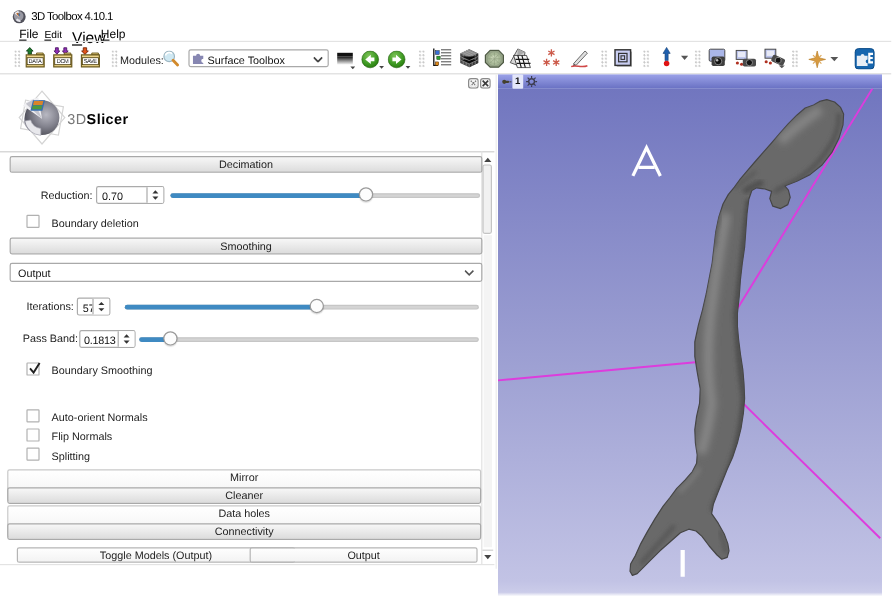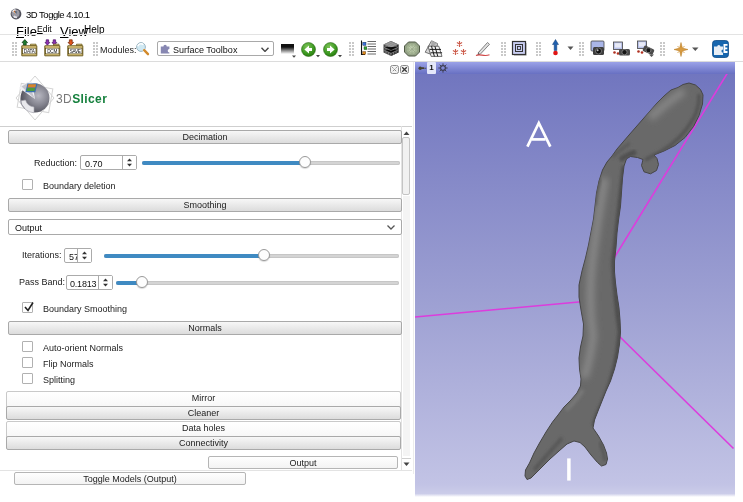--- a/index.html
+++ b/index.html
@@ -31,23 +31,23 @@
 <div id="app">
 
   <svg class="abs" style="left:10px;top:8px" width="12" height="12" viewBox="0 0 12 12">
     <circle cx="6" cy="6" r="5.4" fill="#52525c"></circle>
     <circle cx="5.6" cy="5.4" r="4" fill="#9a9aa4"></circle>
     <path d="M6 6 L2 3.2 A5.2 5.2 0 0 1 5.4 0.9 Z" fill="#eeeef2"></path>
     <path d="M5.9 5.8 L3.4 3.4 L4.6 2.6 L6.8 3.4 Z" fill="#c06a28"></path>
     <path d="M6.3 5.9 L4.8 3.1 L6.9 3.6 Z" fill="#3b6ea5"></path>
     <path d="M3 8.7 A4.6 4.6 0 0 0 7.2 10.3 L7 8.4 A3 3 0 0 1 4.6 7.4 Z" fill="#e2e2e8"></path>
   </svg>
-  <div class="abs" style="left:26px;top:8.5px;font-size:9.5px;letter-spacing:-0.5px;color:#000;">3D Toggle 4.10.1</div>
-
-  <div class="abs" style="left:16px;top:24.5px;font-size:13px;line-height:1;color:#000"><u>F</u>ile</div>
+  <div class="abs" style="left:26px;top:8.5px;font-size:9.5px;letter-spacing:-0.5px;color:#000;">3D Toolbox 4.10.1</div>
+
+  <div class="abs" style="left:16px;top:24.5px;font-size:10px;line-height:1;color:#000"><u>F</u>ile</div>
   <div class="abs" style="left:37px;top:24.5px;font-size:8.5px;line-height:1;color:#000"><u>E</u>dit</div>
   <div class="abs" style="left:60px;top:24.5px;font-size:13px;line-height:1;color:#000"><u>V</u>iew</div>
   <div class="abs" style="left:84px;top:24.5px;font-size:10px;line-height:1;color:#000"><u>H</u>elp</div>
   <div class="abs" style="left:0;top:34px;width:743px;height:1px;background:#e3e3e3"></div>
 
   <div class="grip" style="left:12px"></div>
 
   <svg class="abs" style="left:21px;top:39px" width="17" height="18" viewBox="0 0 17 18">
     <path d="M3.8 0.6 L6.6 3.6 L5.2 3.6 L5.2 6.2 L2.4 6.2 L2.4 3.6 L1 3.6 Z" fill="#1c7a2d" stroke="#0c3c14" stroke-width="0.7"></path>
     <path d="M9.5 5.2 h5.5 v1.6 h-5.5 z" fill="#eed68a" stroke="#6b5a1d" stroke-width="0.8"></path>
@@ -264,21 +264,21 @@
     <path d="M27 24 L11 13 A19 19 0 0 1 24 6.5 L27 24 Z" fill="#f0f0f3"></path>
     <path d="M27 24 L13.5 11.5 L20 7.8 L27 24 Z" fill="#c4c4cc"></path>
     <g transform="translate(19.5,8.5) skewX(-14)">
       <rect x="0" y="0" width="10" height="8.8" fill="#3a6fb0"></rect>
       <rect x="1" y="0.7" width="7.8" height="3.3" fill="#d8842a"></rect>
       <rect x="1" y="4.5" width="7.8" height="3" fill="#4d9a3c"></rect>
     </g>
     <path d="M12 26 A15.5 15.5 0 0 0 26 37.8 L26 32 A10 10 0 0 1 17.5 25 Z" fill="#e8e8ec" stroke="#a5a5af" stroke-width="0.6"></path>
     <path d="M27 23.5 m-14.5 0 a14.5 14.5 0 0 0 4.5 10.5" stroke="#8a8a96" stroke-width="0.8" fill="none"></path>
   </svg>
-  <div class="abs" style="left:56px;top:92px;font-size:12px;color:#787878;letter-spacing:0.4px">3D<b style="color:#15803d">Slicer</b></div>
+  <div class="abs" style="left:56px;top:92px;font-size:12px;color:#787878;letter-spacing:0.4px">3D<b style="color:#000000">Slicer</b></div>
 
   <div class="abs" style="left:0px;top:126px;width:412px;height:1px;background:#cfcfcf"></div>
   <div class="abs" style="left:0px;top:470px;width:412px;height:1px;background:#e3e3e3"></div>
   <div class="abs" style="left:401px;top:126px;width:1px;height:344px;background:#e2e2e2"></div>
   <div class="abs" style="left:413px;top:62px;width:1px;height:412px;background:#ececec"></div>
 
   <svg class="abs" style="left:402px;top:128px" width="9" height="10" viewBox="0 0 9 10">
       <path d="M1.5 7 L4.5 3.5 L7.5 7 Z" fill="#444"></path>
     </svg>
   <div class="abs" style="left:402px;top:137px;width:8px;height:58px;background:#f1f1f1;border:1px solid #c4c4c4;border-radius:2px"></div>
@@ -337,34 +337,33 @@
     <div class="strack" style="left:0;width:283px"></div>
     <div class="sfill" style="left:0;width:26px"></div>
     <div class="shandle" style="left:20px"></div>
   </div>
   <div class="cb" style="left:22px;top:302px"></div>
   <svg class="abs" style="left:23px;top:301px" width="12" height="12" viewBox="0 0 12 12">
       <path d="M2 6 L5 9.5 L10 1.5" fill="none" stroke="#222" stroke-width="1.6"></path>
     </svg>
   <div class="cblbl" style="left:43px;top:304px">Boundary Smoothing</div>
 
-  <div class="hdr" style="top:321px">Normals</div>
   <div class="cb" style="left:22px;top:341px"></div>
     <div class="cblbl" style="left:43px;top:343px">Auto-orient Normals</div>
   <div class="cb" style="left:22px;top:357px"></div>
     <div class="cblbl" style="left:43px;top:359px">Flip Normals</div>
   <div class="cb" style="left:22px;top:373px"></div>
     <div class="cblbl" style="left:43px;top:375px">Splitting</div>
 
   <div class="hdrw" style="left:6px;width:395px;top:391px">Mirror</div>
   <div class="hdr" style="left:6px;width:395px;top:406px">Cleaner</div>
   <div class="hdrw" style="left:6px;width:395px;top:421px">Data holes</div>
   <div class="hdr" style="left:6px;width:395px;top:436px">Connectivity</div>
 
-  <div class="tbtn" style="left:14px;top:472px;width:232px;height:13px;line-height:12px">Toggle Models (Output)</div>
+  <div class="tbtn" style="left:14px;top:456px;width:232px;height:13px;line-height:12px">Toggle Models (Output)</div>
   <div class="tbtn" style="left:208px;top:456px;width:190px;height:13px;line-height:12px">Output</div>
 
 
   <div class="abs" style="left:415px;top:62px;width:320px;height:12px;background:linear-gradient(#9ba2e8,#6870c2)"></div>
   <svg class="abs" style="left:418px;top:65px" width="9" height="7" viewBox="0 0 9 7">
     <circle cx="2.2" cy="3.2" r="1.7" fill="#44402f"></circle>
     <rect x="3" y="2.3" width="3.4" height="1.8" rx="0.9" fill="#44402f"></rect>
     <rect x="6.6" y="2.8" width="1.6" height="0.8" fill="#44402f"></rect>
   </svg>
   <div class="abs" style="left:427px;top:62px;width:9px;height:12px;background:#e4e7fa;border-radius:1px;color:#111;font-size:8px;font-weight:bold;text-align:center;line-height:12px">1</div>

